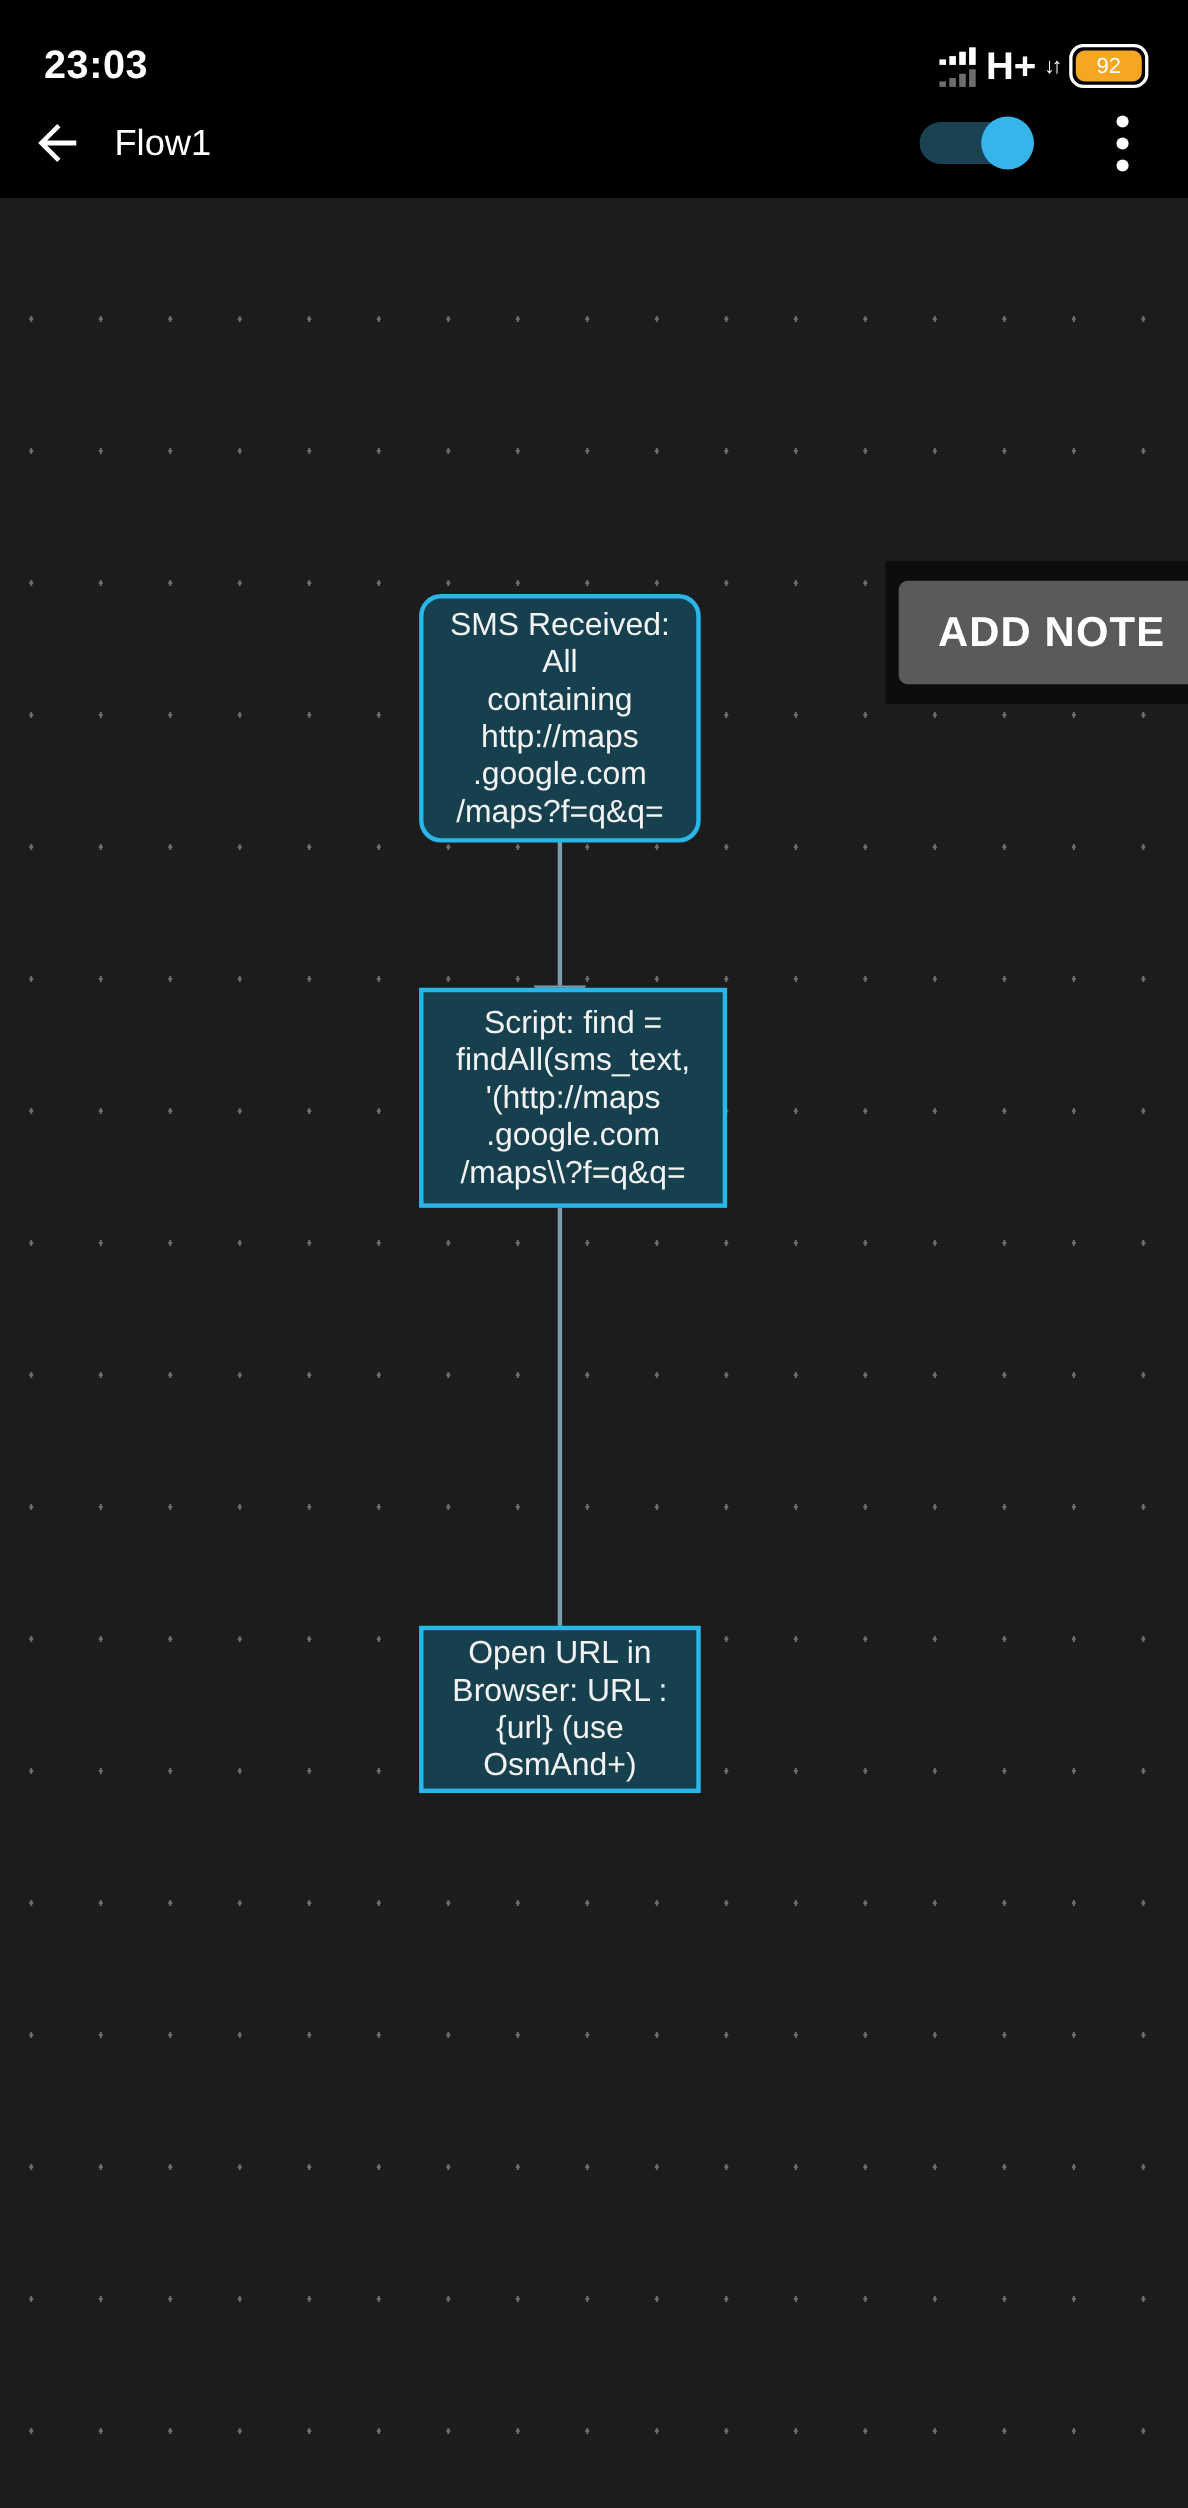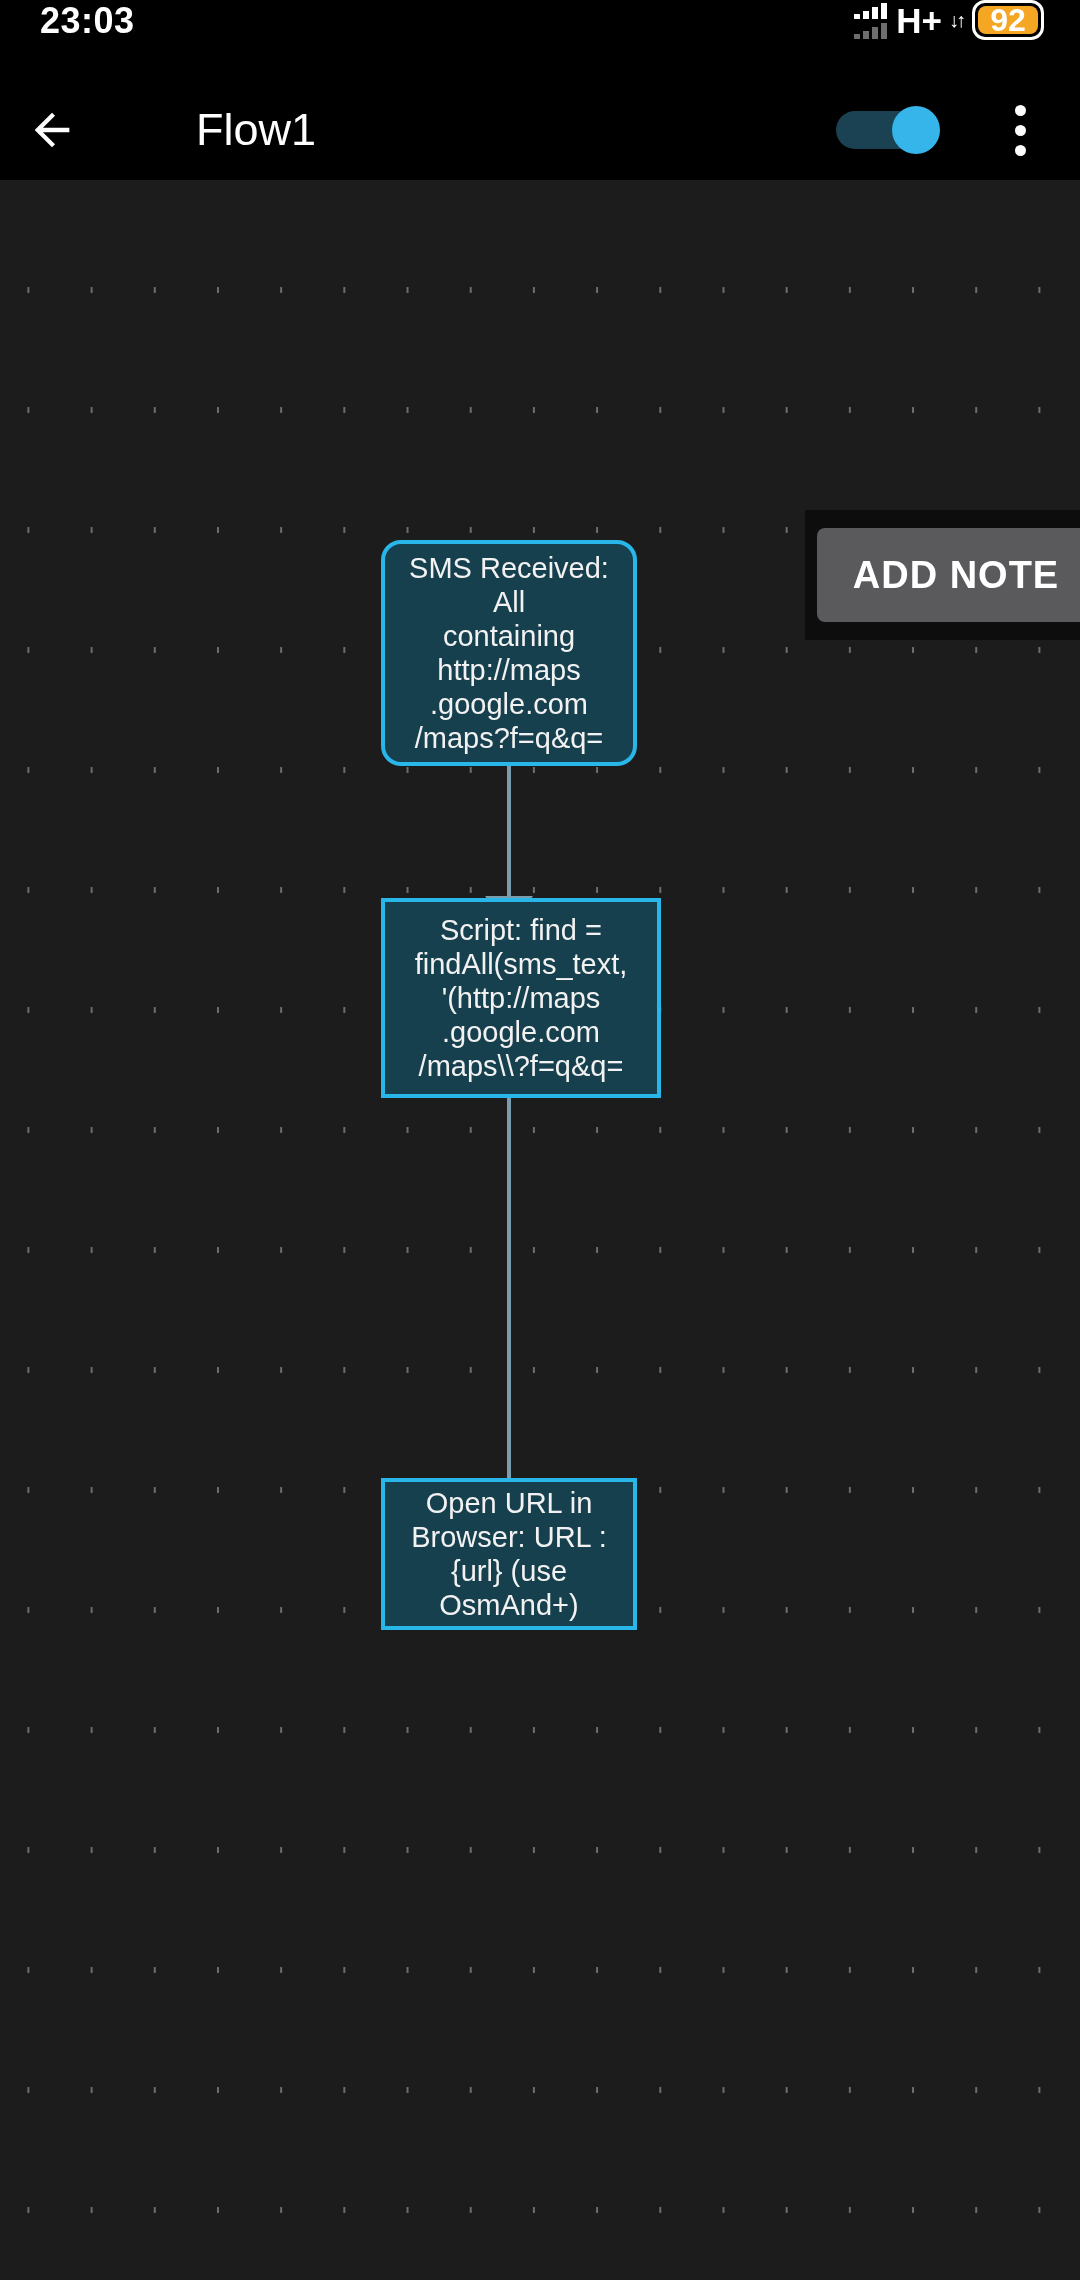--- a/index.html
+++ b/index.html
@@ -20,21 +20,21 @@
     background: #000000;
   }
 
   
   #status-bar {
     position: absolute;
     left: 0; top: 0;
     width: 1080px; height: 80px;
     background: #000000;
     display: flex;
-    align-items: flex-start;
+    align-items: flex-end;
     justify-content: space-between;
     padding: 0 36px 0 40px;
     z-index: 40;
   }
   #status-clock {
     color: #FFFFFF;
     font-size: 36px;
     font-weight: bold;
     letter-spacing: 0.5px;
   }
@@ -84,22 +84,22 @@
   #battery-fill {
     width: 100%; height: 100%;
     background: #F5A623;
     border-radius: 8px;
     display: flex;
     align-items: center;
     justify-content: center;
   }
   #battery-level {
     color: #FFFFFF;
-    font-size: 32px;
-    font-weight: bold;
+    font-size: 20px;
+    font-weight: normal;
     line-height: 1;
   }
 
   
   #canvas {
     position: absolute;
     left: 0; top: 80px;
     width: 1080px;
     height: 2200px;
     background-color: #1C1C1C;
@@ -119,23 +119,22 @@
     align-items: center;
     z-index: 30;
   }
   #back-button {
     width: 104px; height: 100px;
     display: flex; align-items: center; justify-content: center;
     flex: none;
   }
   #app-title {
     color: #FFFFFF;
-    font-size: 45px;
+    font-size: 33px;
     font-weight: normal;
-    margin-left: 92px;
     flex: 1;
     white-space: nowrap;
   }
   #flow-toggle {
     position: relative;
     width: 104px; height: 48px;
     flex: none;
     margin-right: 36px;
   }
   #toggle-track {

